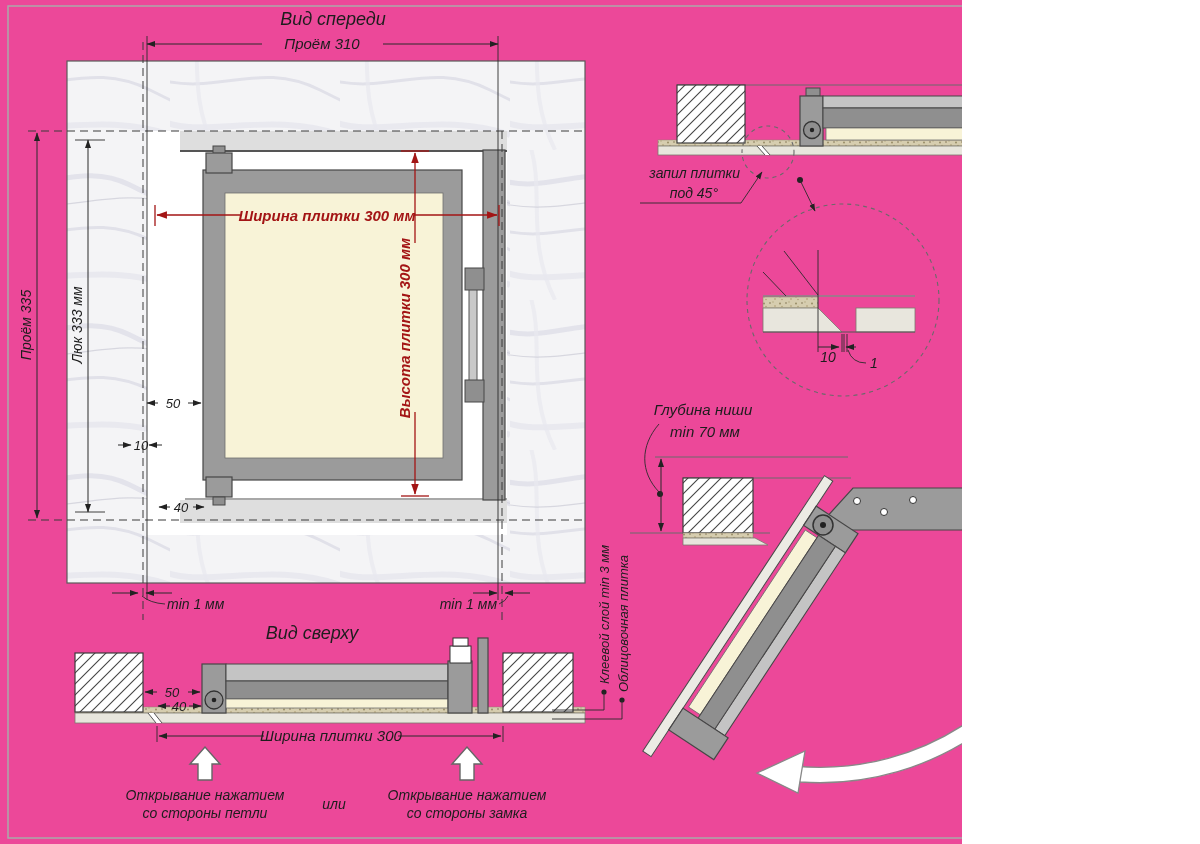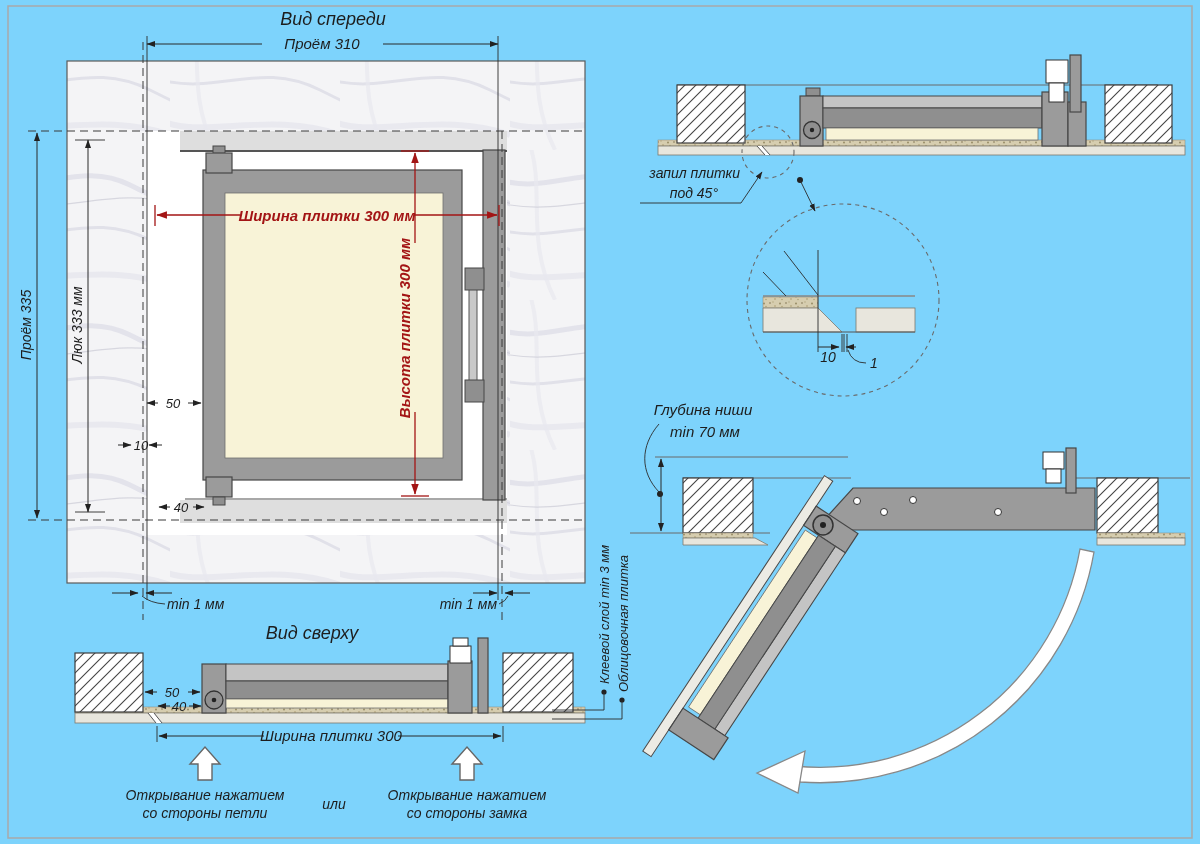--- a/index.html
+++ b/index.html
@@ -1,16 +1,16 @@
 <!DOCTYPE html>
 <html><head>
 <meta charset="utf-8">
 <style>
   html,body{margin:0;padding:0;background:#fff}
-  .page{position:relative;width:1200px;height:844px;background:#7dd3fc;overflow:hidden}
+  .page{position:relative;width:962px;height:844px;background:#ec4899;overflow:hidden}
   svg{display:block}
   text{font-family:"Liberation Sans",sans-serif;font-style:italic;fill:#1d1d1d}
   .t18{font-size:18px}
   .t15{font-size:15px}
   .t14{font-size:14px}
   .t13{font-size:13px}
   .red{fill:#a31515;font-weight:bold}
   .thin{stroke:#2b2b2b;stroke-width:.9;fill:none}
   .soft{stroke:#6a6a6a;stroke-width:1;fill:none}
   .dash{stroke:#3a3a3a;stroke-width:1;stroke-dasharray:8 5;fill:none}

